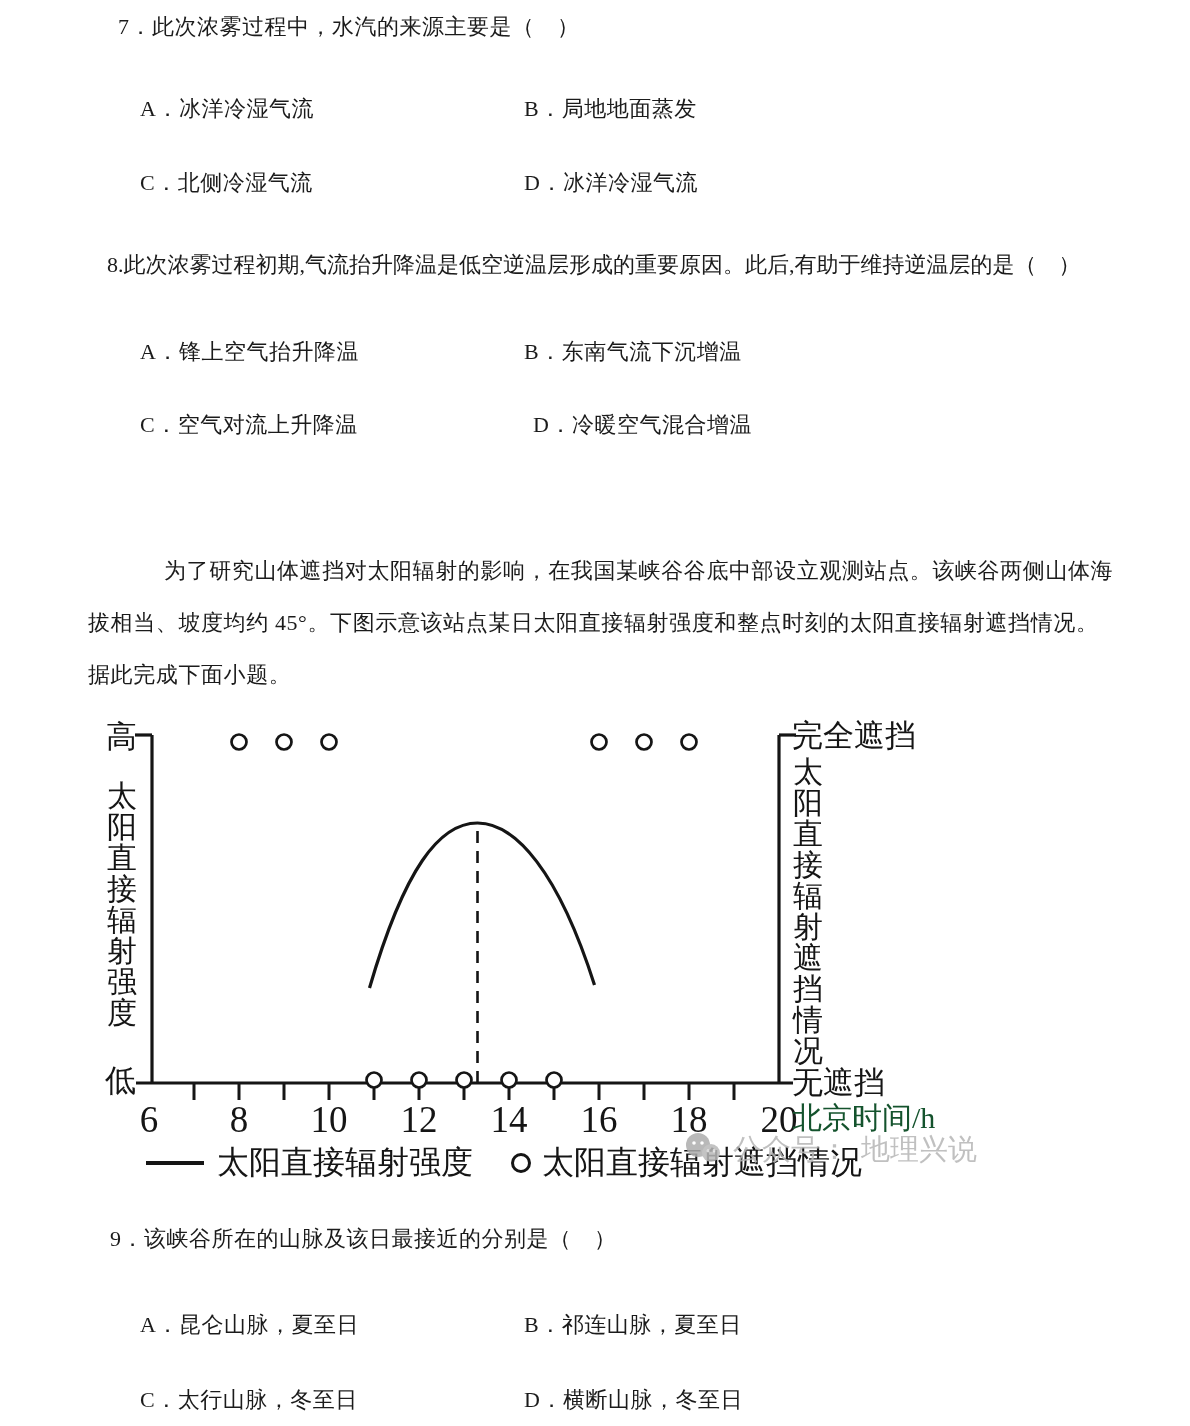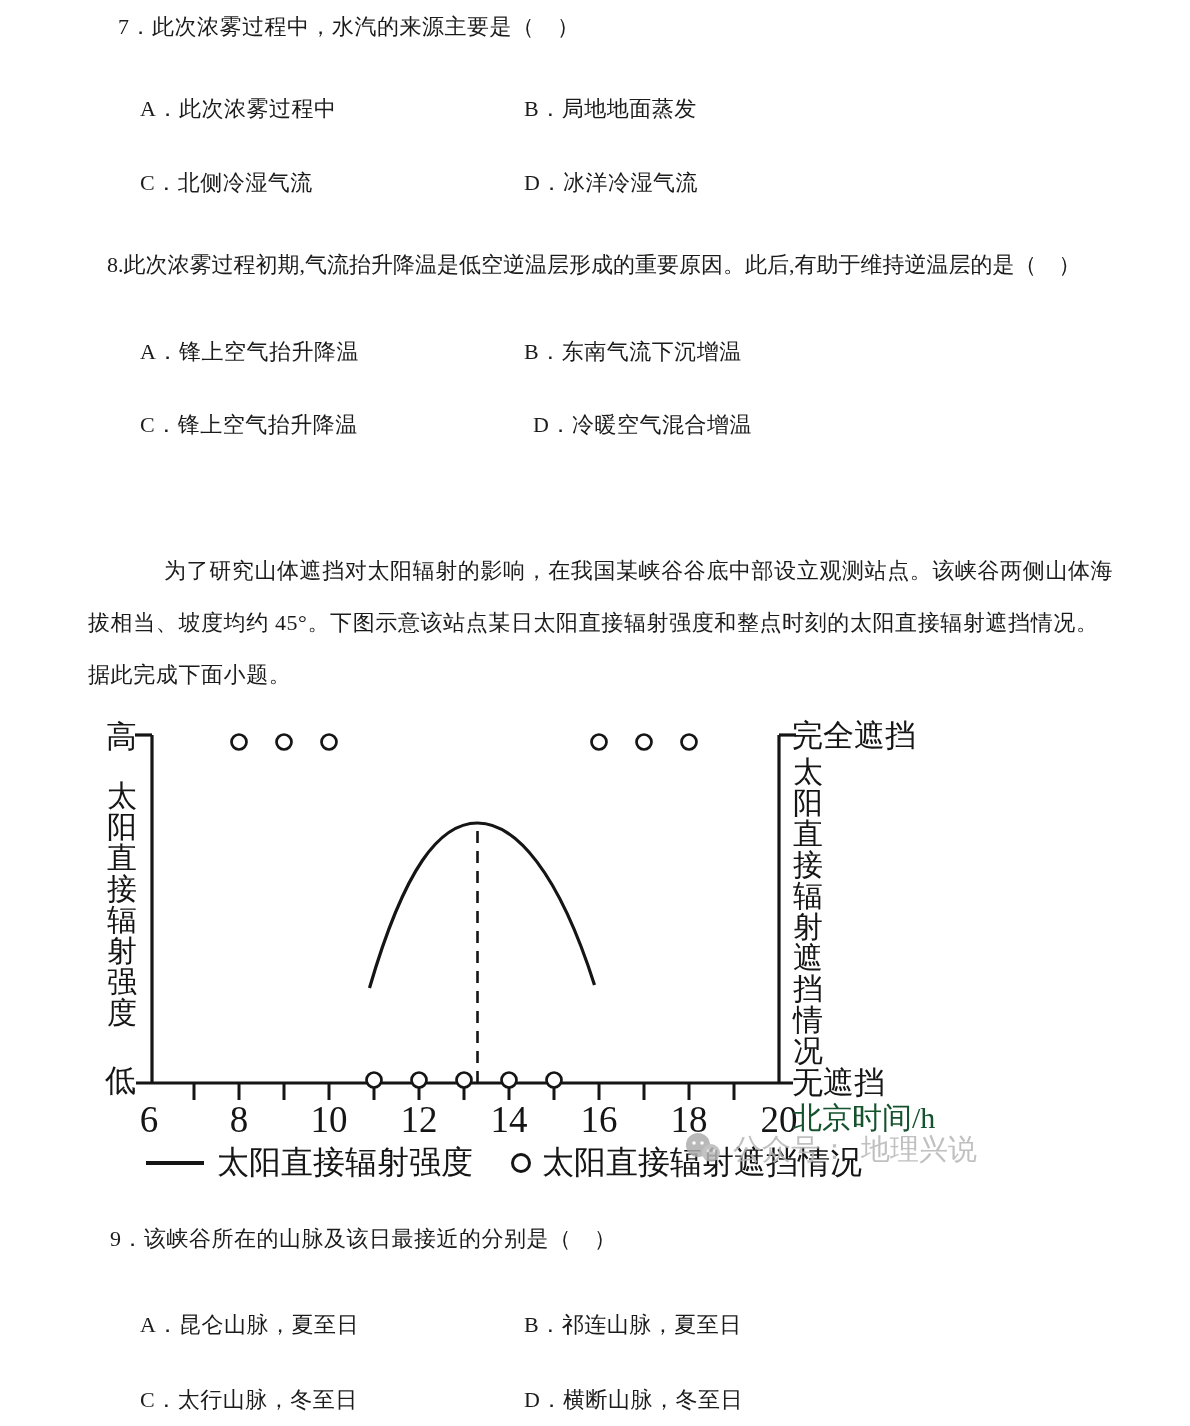--- a/index.html
+++ b/index.html
@@ -33,29 +33,29 @@
   }
   svg text{
     font-family:"Liberation Serif","DejaVu Serif",serif;
     fill:#151515;
   }
 </style>
 </head>
 <body>
 
 <div class="abs stem" style="left:118px;top:12px;">7．此次浓雾过程中，水汽的来源主要是（　）</div>
-<div class="abs opt" style="left:140px;top:94px;">A．此次浓雾过程中</div>
+<div class="abs opt" style="left:140px;top:94px;">A．冰洋冷湿气流</div>
 <div class="abs opt" style="left:524px;top:94px;">B．局地地面蒸发</div>
 <div class="abs opt" style="left:140px;top:168px;">C．北侧冷湿气流</div>
 <div class="abs opt" style="left:524px;top:168px;">D．冰洋冷湿气流</div>
 
 <div class="abs stem" style="left:107px;top:250px;letter-spacing:0;">8.此次浓雾过程初期,气流抬升降温是低空逆温层形成的重要原因。此后,有助于维持逆温层的是（　）</div>
 <div class="abs opt" style="left:140px;top:337px;">A．锋上空气抬升降温</div>
 <div class="abs opt" style="left:524px;top:337px;">B．东南气流下沉增温</div>
-<div class="abs opt" style="left:140px;top:410px;">C．锋上空气抬升降温</div>
+<div class="abs opt" style="left:140px;top:410px;">C．空气对流上升降温</div>
 <div class="abs opt" style="left:533px;top:410px;">D．冷暖空气混合增温</div>
 
 <div class="abs passage-line" style="left:164px;top:556px;">为了研究山体遮挡对太阳辐射的影响，在我国某峡谷谷底中部设立观测站点。该峡谷两侧山体海</div>
 <div class="abs passage-line" style="left:88px;top:608px;">拔相当、坡度均约 45°。下图示意该站点某日太阳直接辐射强度和整点时刻的太阳直接辐射遮挡情况。</div>
 <div class="abs passage-line" style="left:88px;top:660px;">据此完成下面小题。</div>
 
 <svg id="chart-svg" class="abs" style="left:0;top:700px;" width="1190" height="450" viewBox="0 0 1190 450">
 
   <line x1="152" y1="35" x2="152" y2="383" stroke="#151515" stroke-width="3.2"></line>
   <line x1="135" y1="35" x2="152" y2="35" stroke="#151515" stroke-width="3.2"></line>

